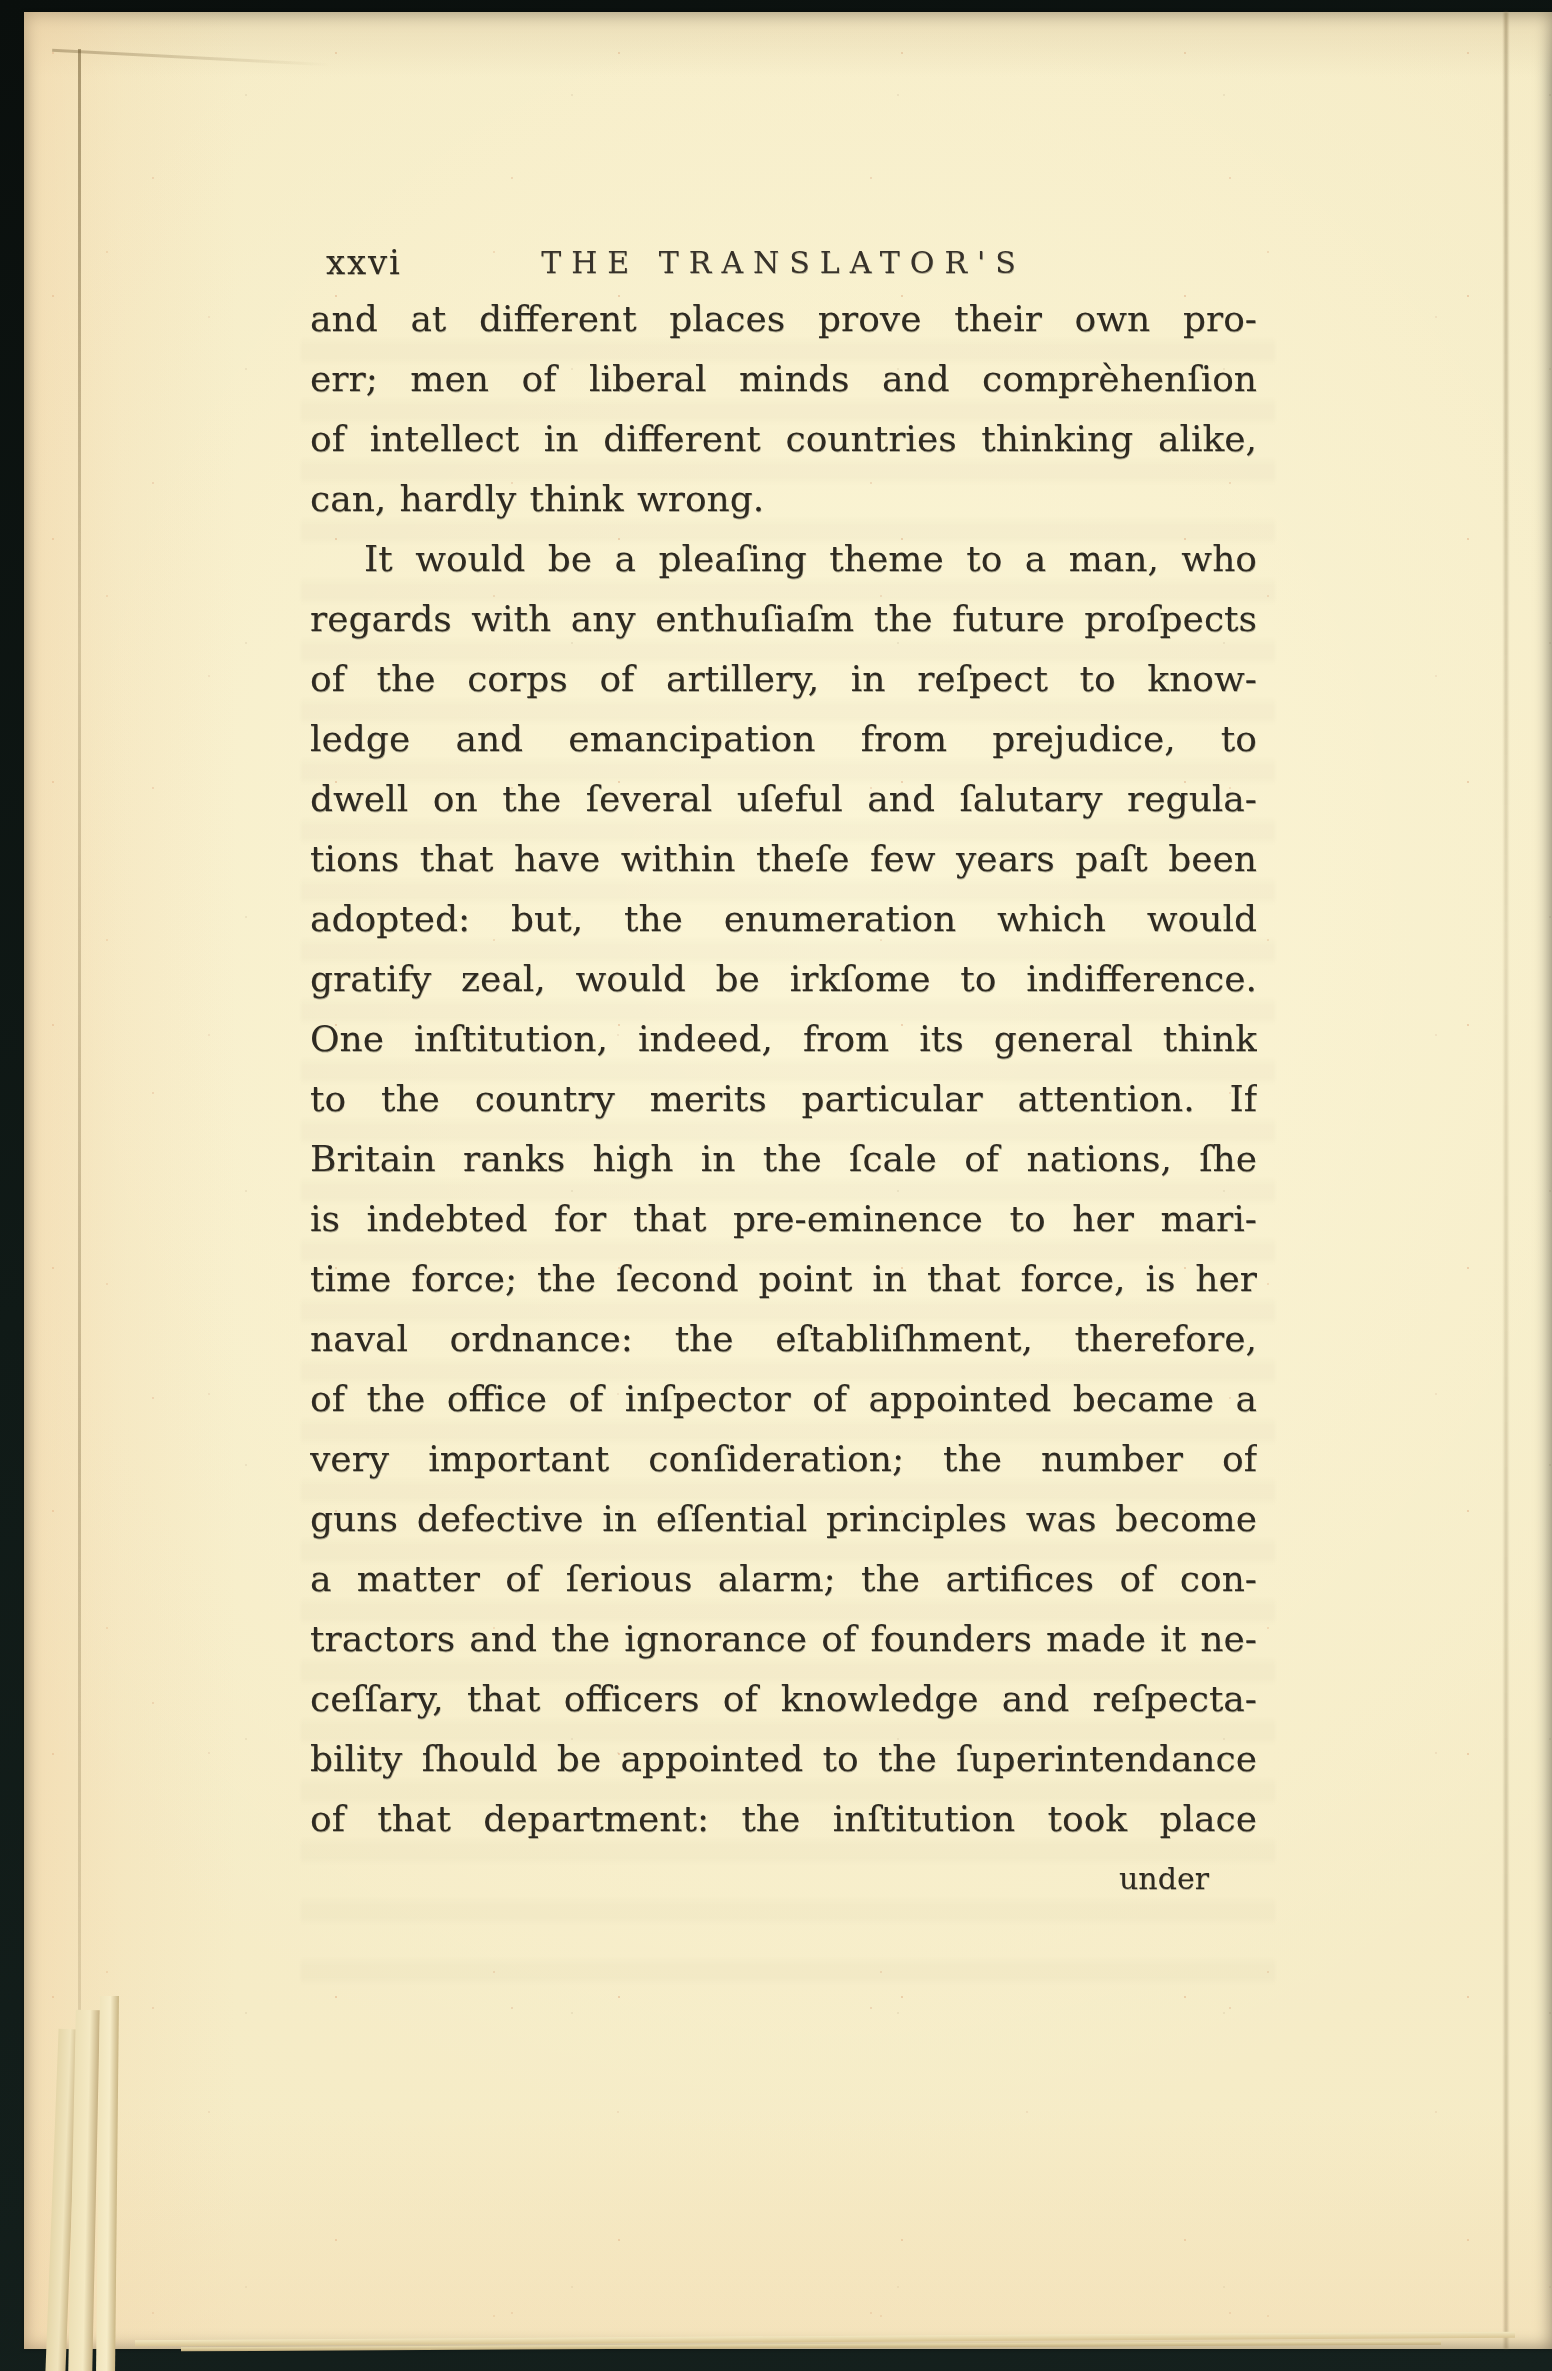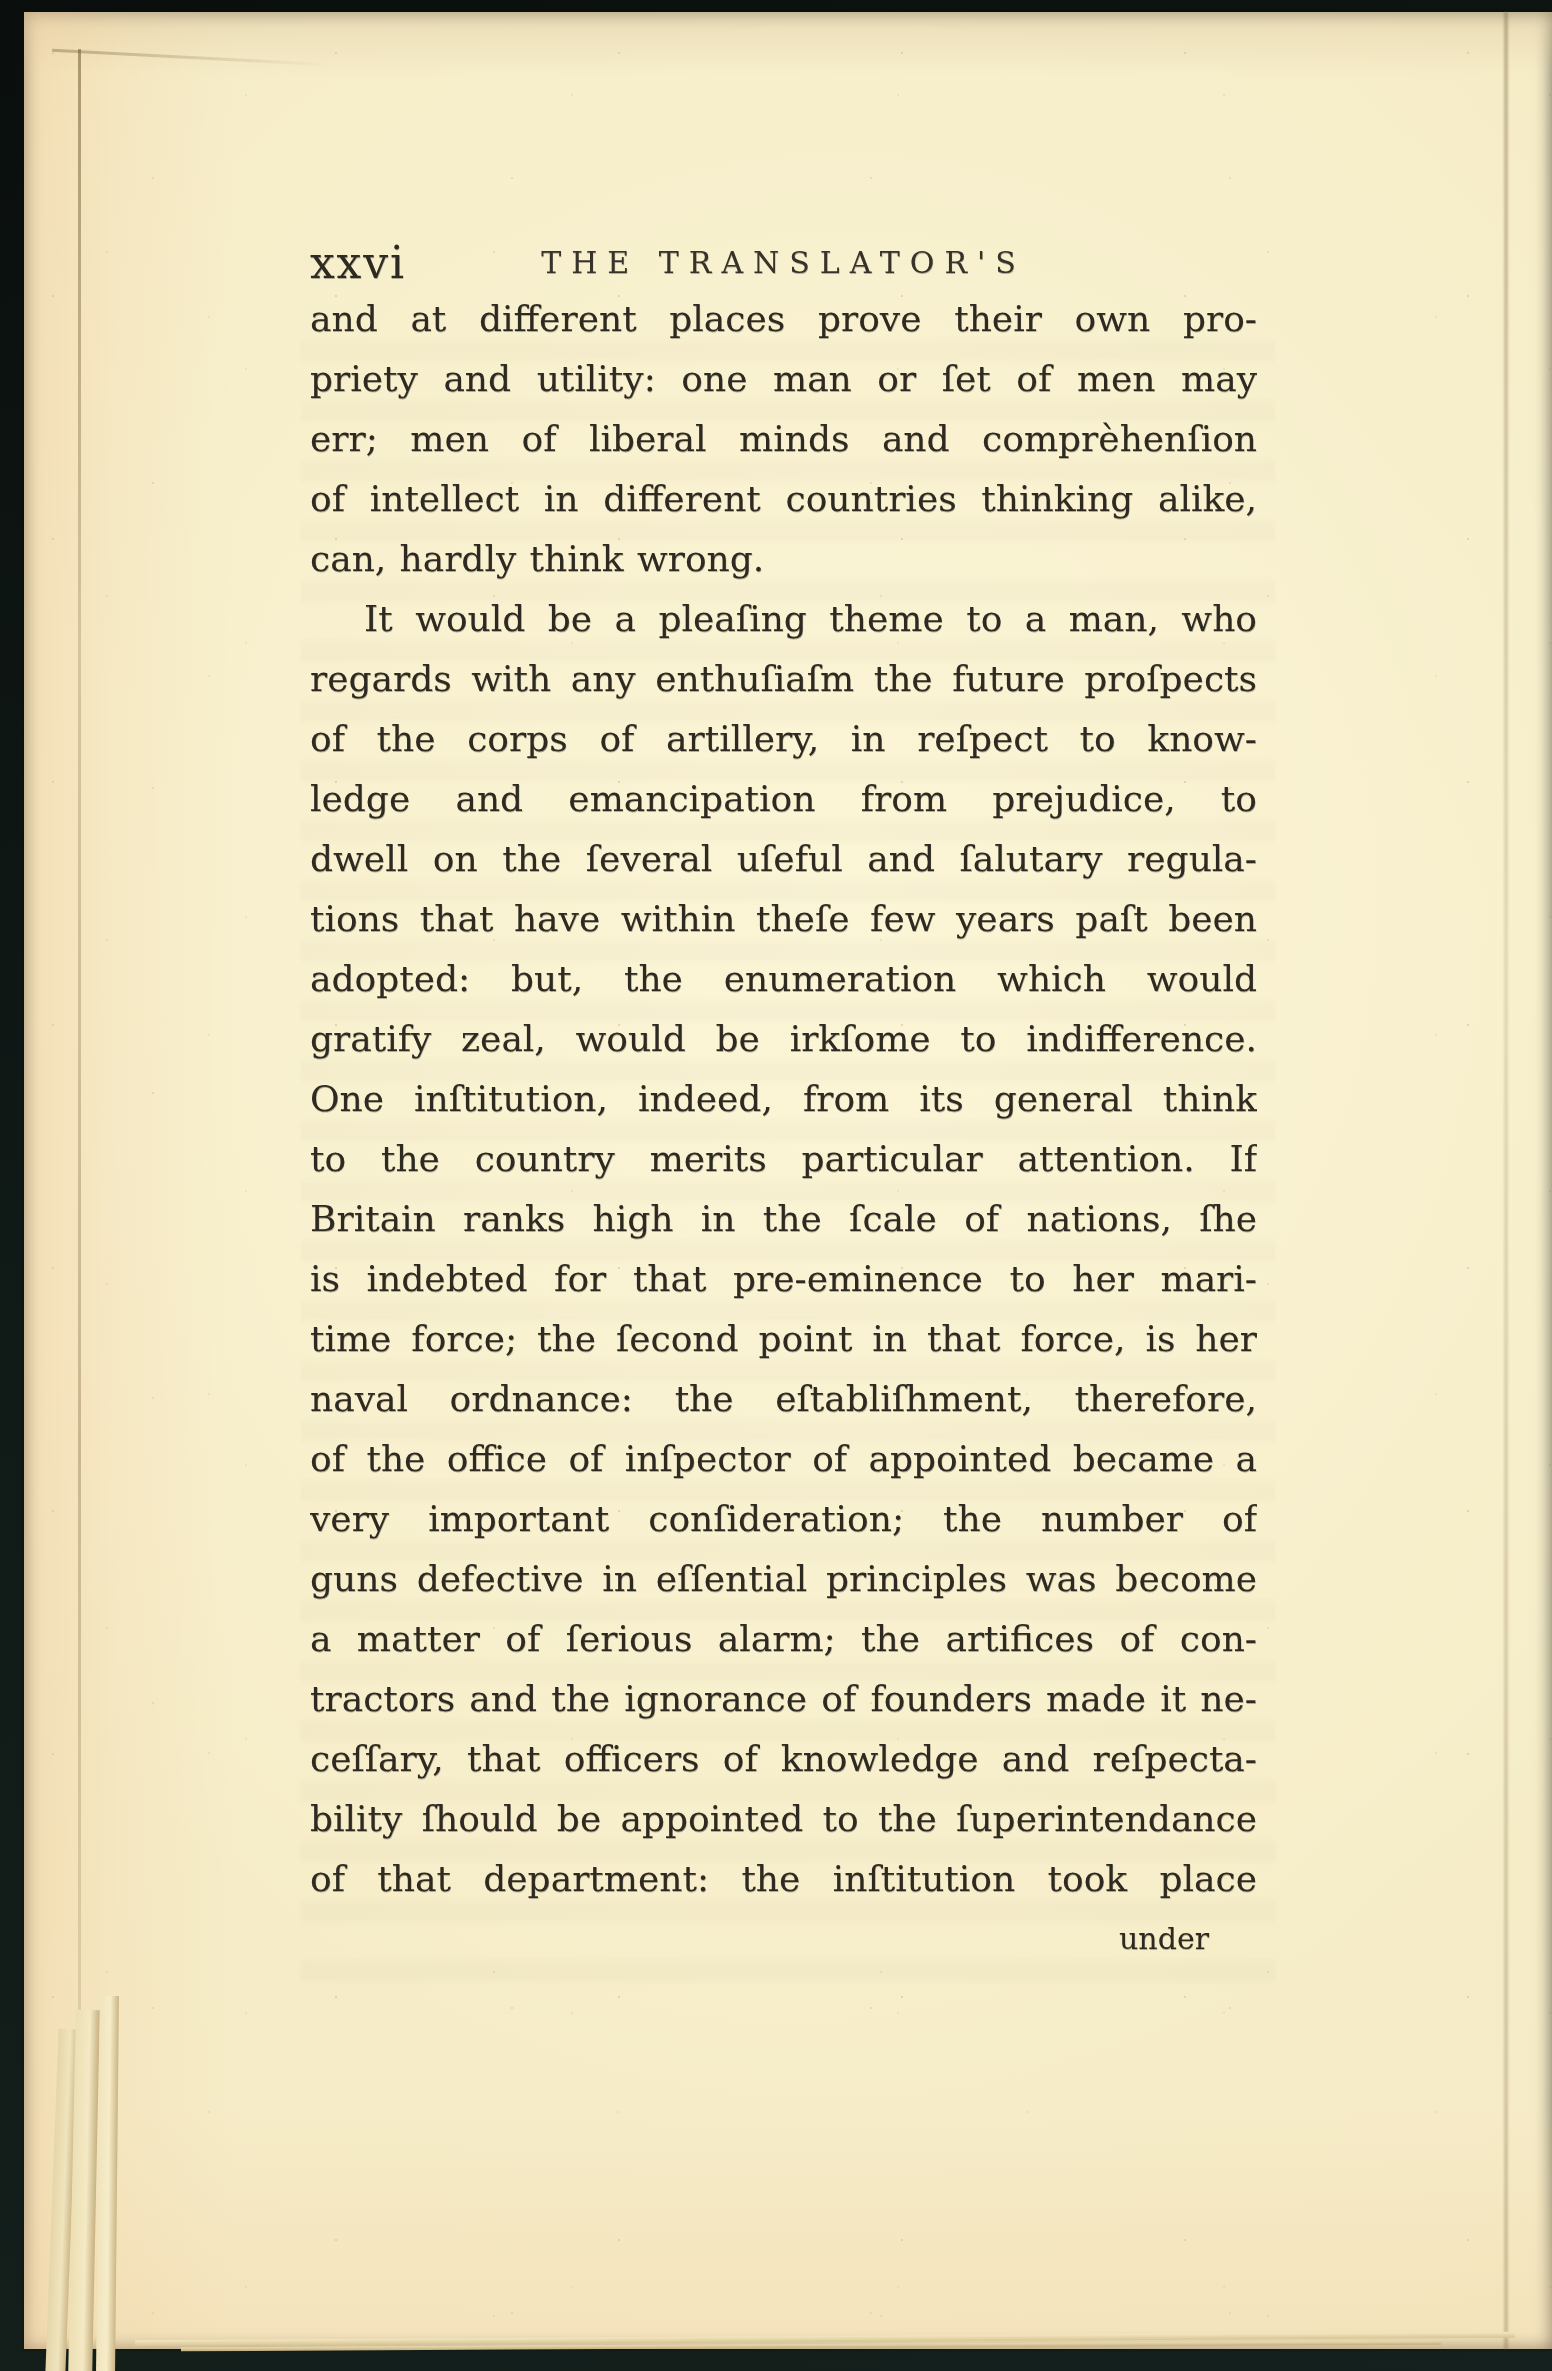--- a/index.html
+++ b/index.html
@@ -69,22 +69,22 @@
   
   .text-block{
     position:absolute;left:286px;right:295px;top:0;
     color:#2e2a21;
     text-shadow:0.4px 0.6px 0.6px rgba(46,42,33,.35);
   }
   .header-row{
     padding-top:224px;height:53px;line-height:53px;position:relative;
   }
   .pagenum{
-    position:absolute;left:0;top:224px;line-height:53px;
-    font-size:44px;letter-spacing:1.8px;
+    position:absolute;left:16px;top:224px;line-height:53px;
+    font-size:34px;letter-spacing:1.8px;
   }
   .runhead{
     text-align:center;font-size:30px;letter-spacing:10px;
     color:#37322a;
   }
   .line{
     font-size:36px;line-height:60px;height:60px;
     text-align:justify;text-align-last:justify;
     word-spacing:1.8px;white-space:normal;overflow:hidden;
   }
@@ -108,21 +108,20 @@
   <div class="ghost"></div>
 
   <div class="text-block">
     <div class="pagenum">xxvi</div>
     <div class="header-row">
       <div class="runhead">THE TRANSLATOR'S</div>
     </div>
 
     <div>
       <div class="line">and at different places prove their own pro-</div>
-      <div class="line">priety and utility: one man or ſet of men may</div>
       <div class="line">err; men of liberal minds and comprèhenſion</div>
       <div class="line">of intellect in different countries thinking alike,</div>
       <div class="line endpara">can, hardly think wrong.</div>
     </div>
 
     <div>
       <div class="line indent">It would be a pleaſing theme to a man, who</div>
       <div class="line">regards with any enthuſiaſm the future proſpects</div>
       <div class="line">of the corps of artillery, in reſpect to know-</div>
       <div class="line">ledge and emancipation from prejudice, to</div>

